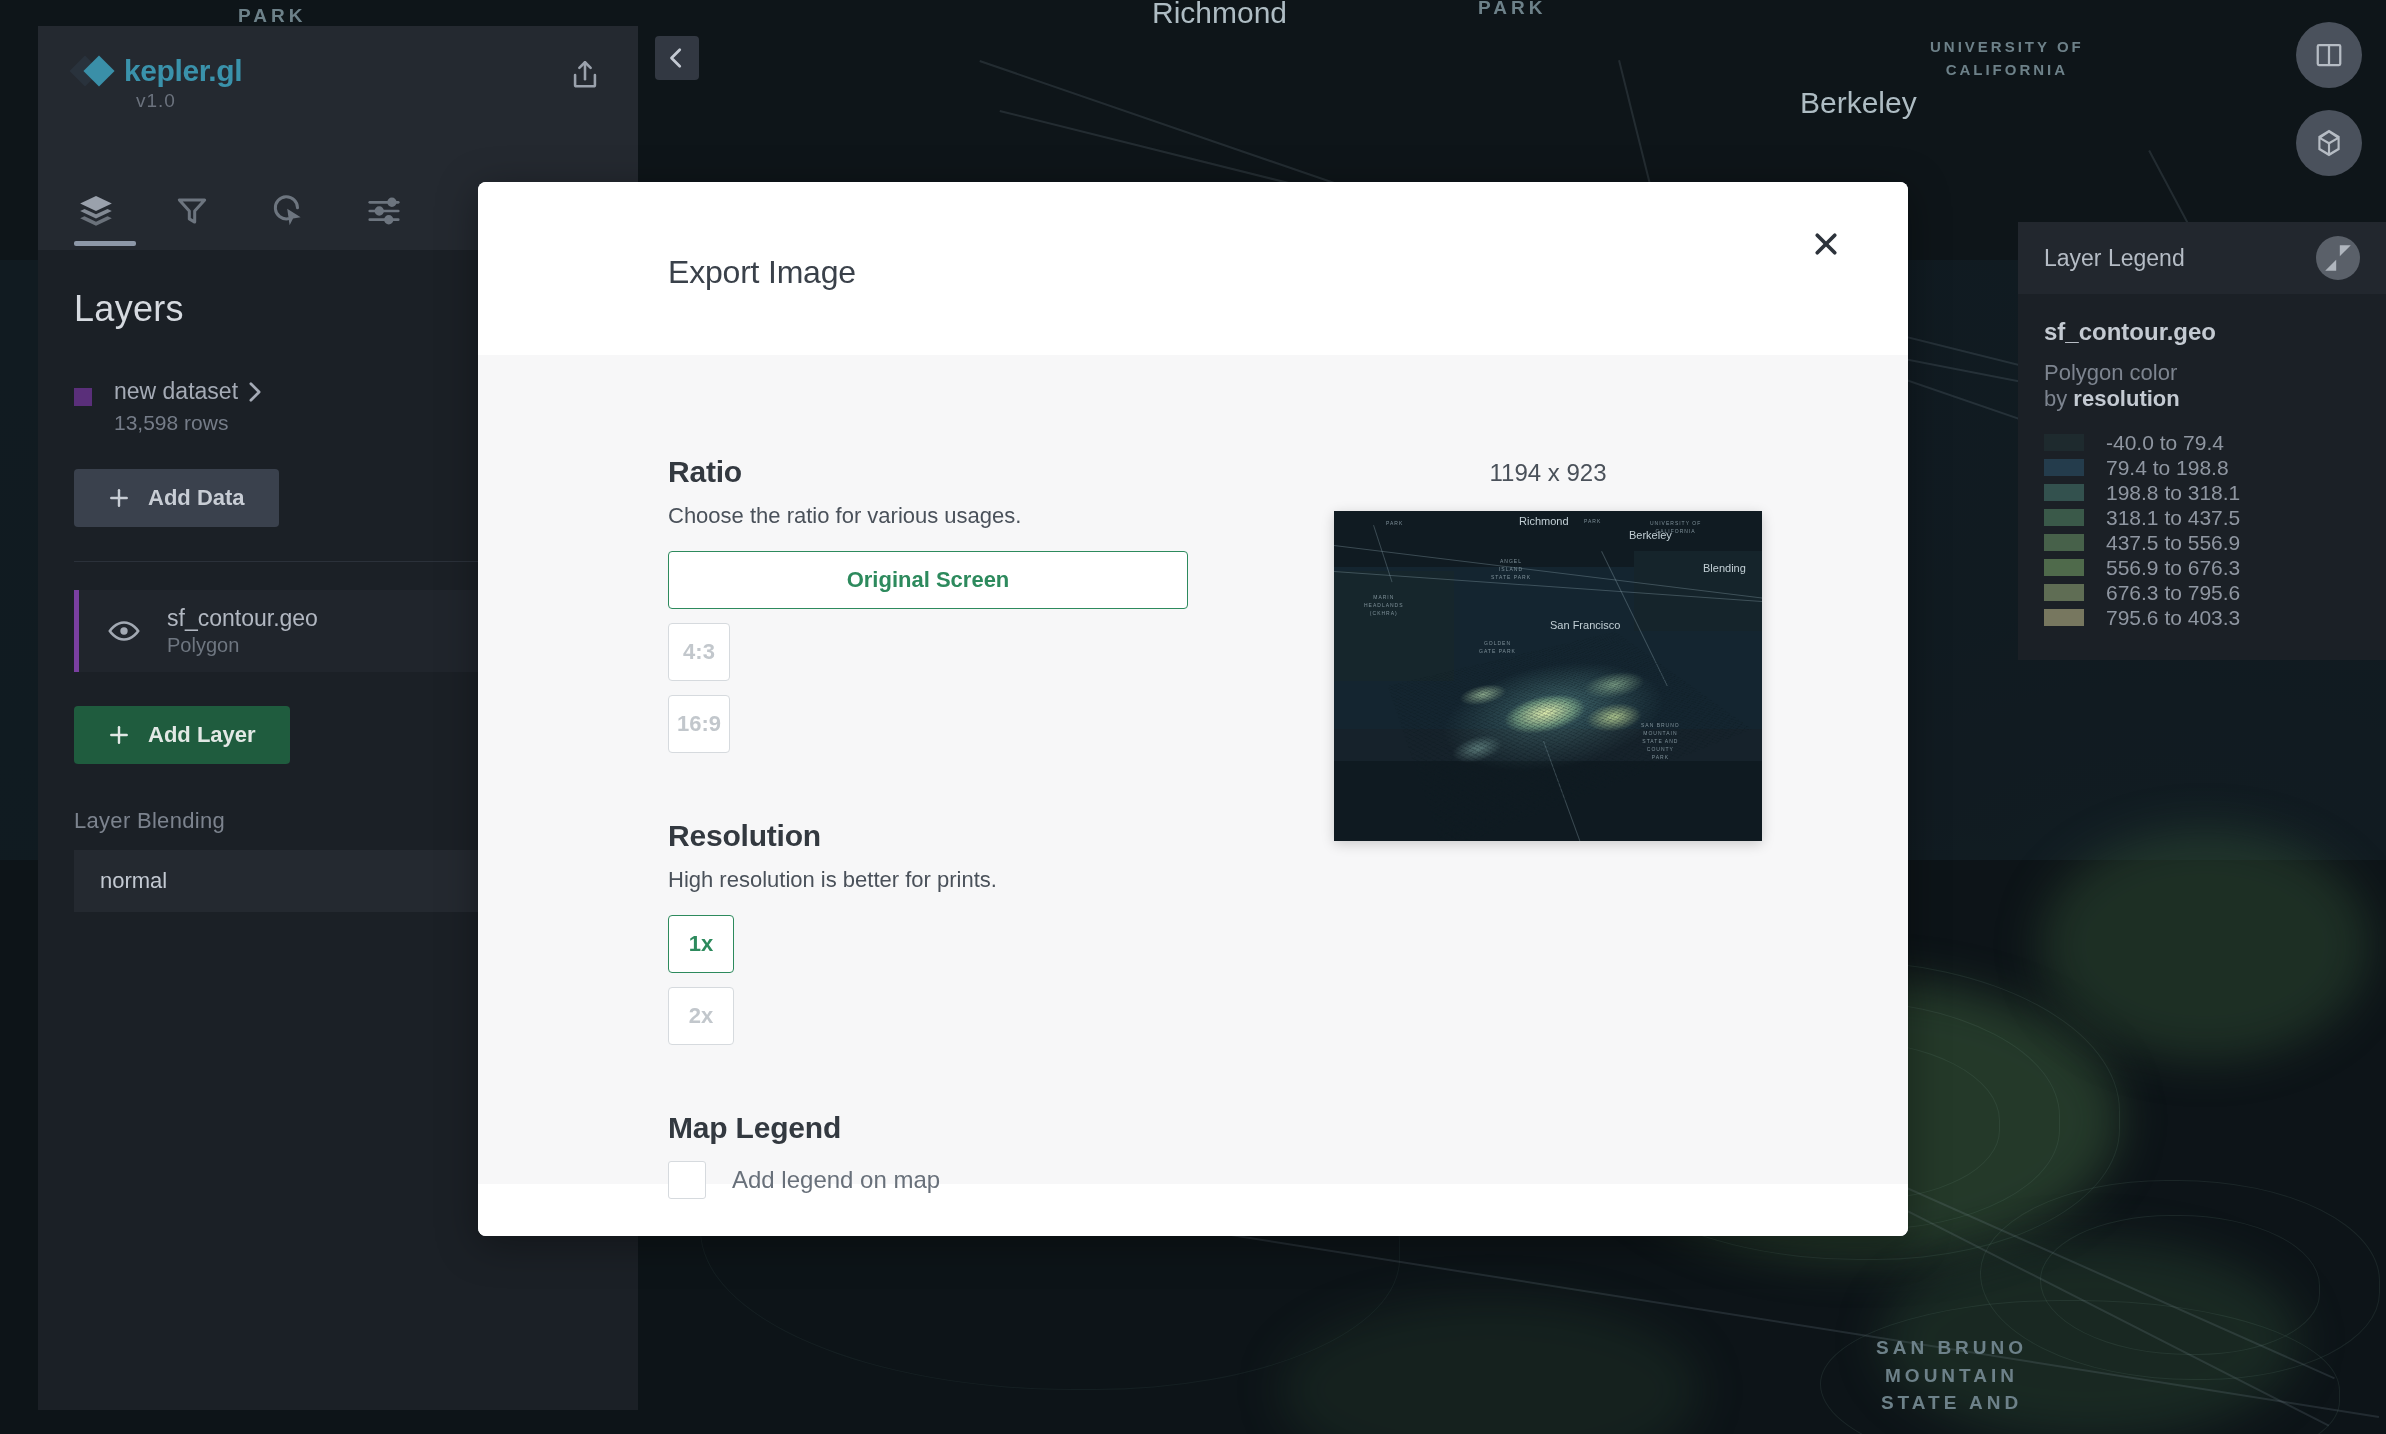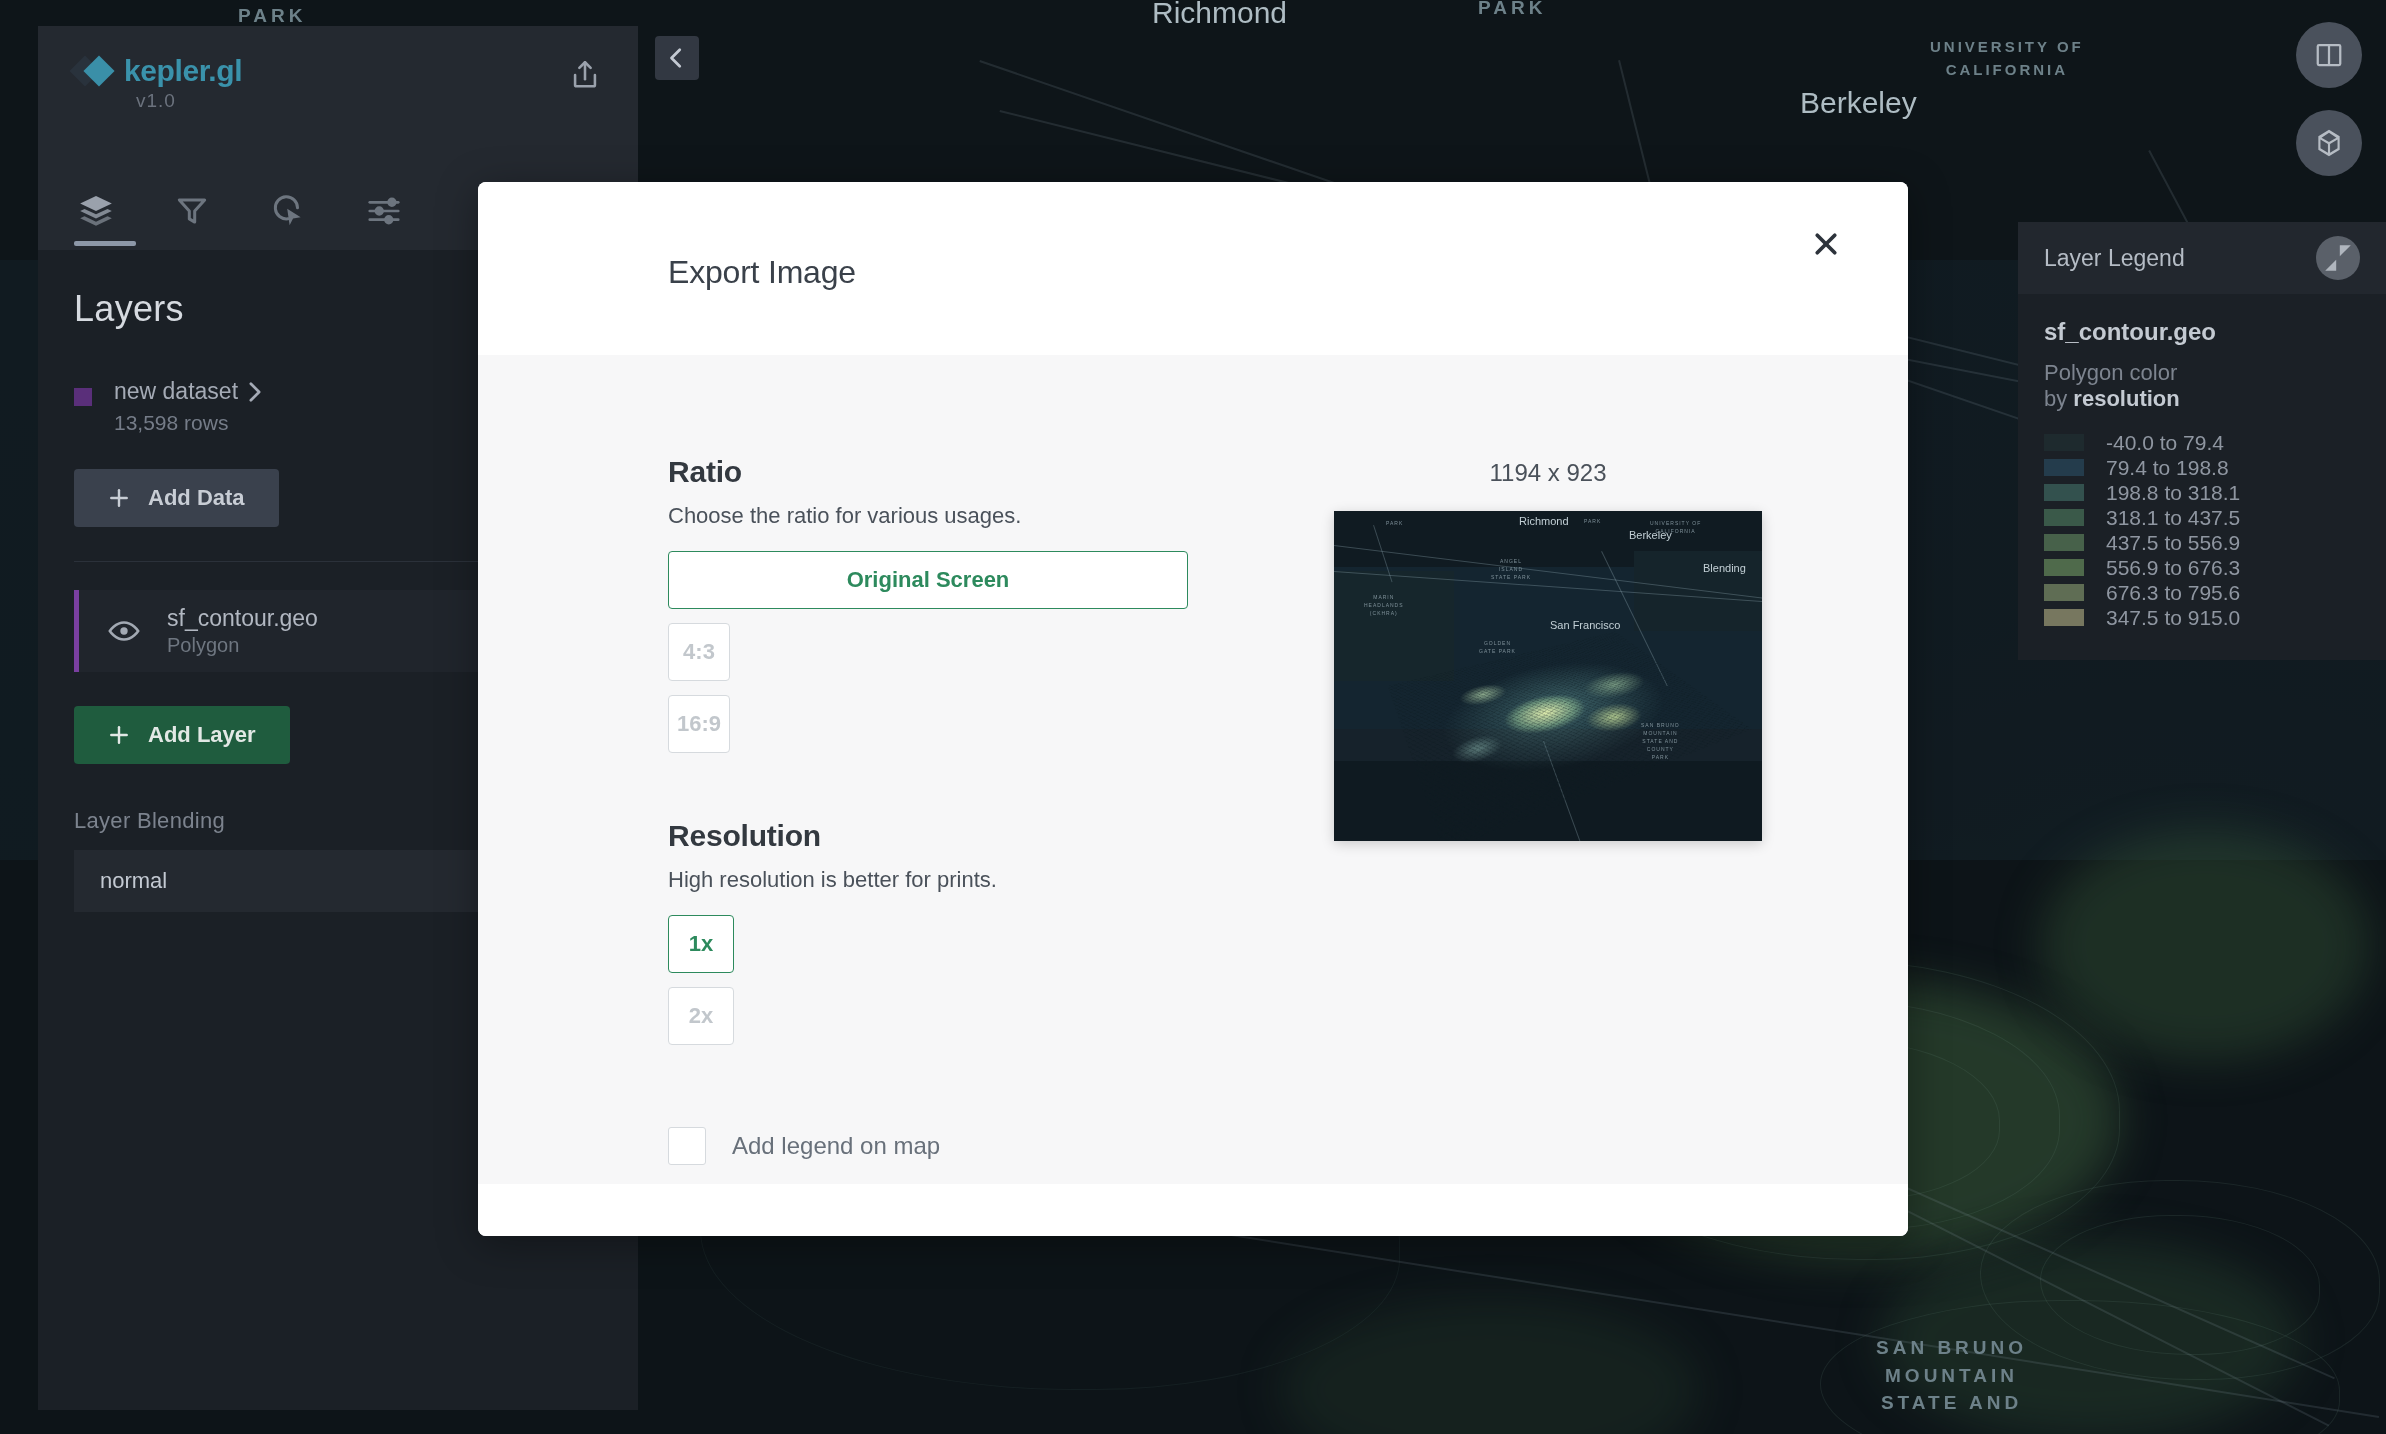--- a/index.html
+++ b/index.html
@@ -542,21 +542,21 @@
         <div class="legend-item">
           <span class="legend-swatch" style="background: rgb(79, 106, 75);"></span>
           <span class="legend-range">556.9 to 676.3</span>
         </div>
         <div class="legend-item">
           <span class="legend-swatch" style="background: rgb(95, 109, 84);"></span>
           <span class="legend-range">676.3 to 795.6</span>
         </div>
         <div class="legend-item">
           <span class="legend-swatch" style="background: rgb(119, 119, 95);"></span>
-          <span class="legend-range">347.5 to 915.0</span>
+          <span class="legend-range">795.6 to 403.3</span>
         </div>
       </div>
   </div>
 </div>
 
 <div id="modal-overlay">
   <div id="modal">
 
     <div id="modal-header">
       <div id="modal-title">Export Image</div>
@@ -589,20 +589,21 @@
           <div class="sec-desc">High resolution is better for prints.</div>
           <div class="opt-row" id="resolution-options">
               <div class="opt-btn selected sq">1x</div>
               <div class="opt-btn sq">2x</div>
             </div>
         </div>
 
         <div class="sec-gap"></div>
 
         <div>
+          <div class="sec-title">Map Legend</div>
           <div class="legend-check-row">
             <span class="checkbox"></span>
             <span class="check-label">Add legend on map</span>
           </div>
         </div>
       </div>
 
       <div id="modal-right">
         <div id="preview-dims">1194 x 923</div>
         <div id="preview-frame">

